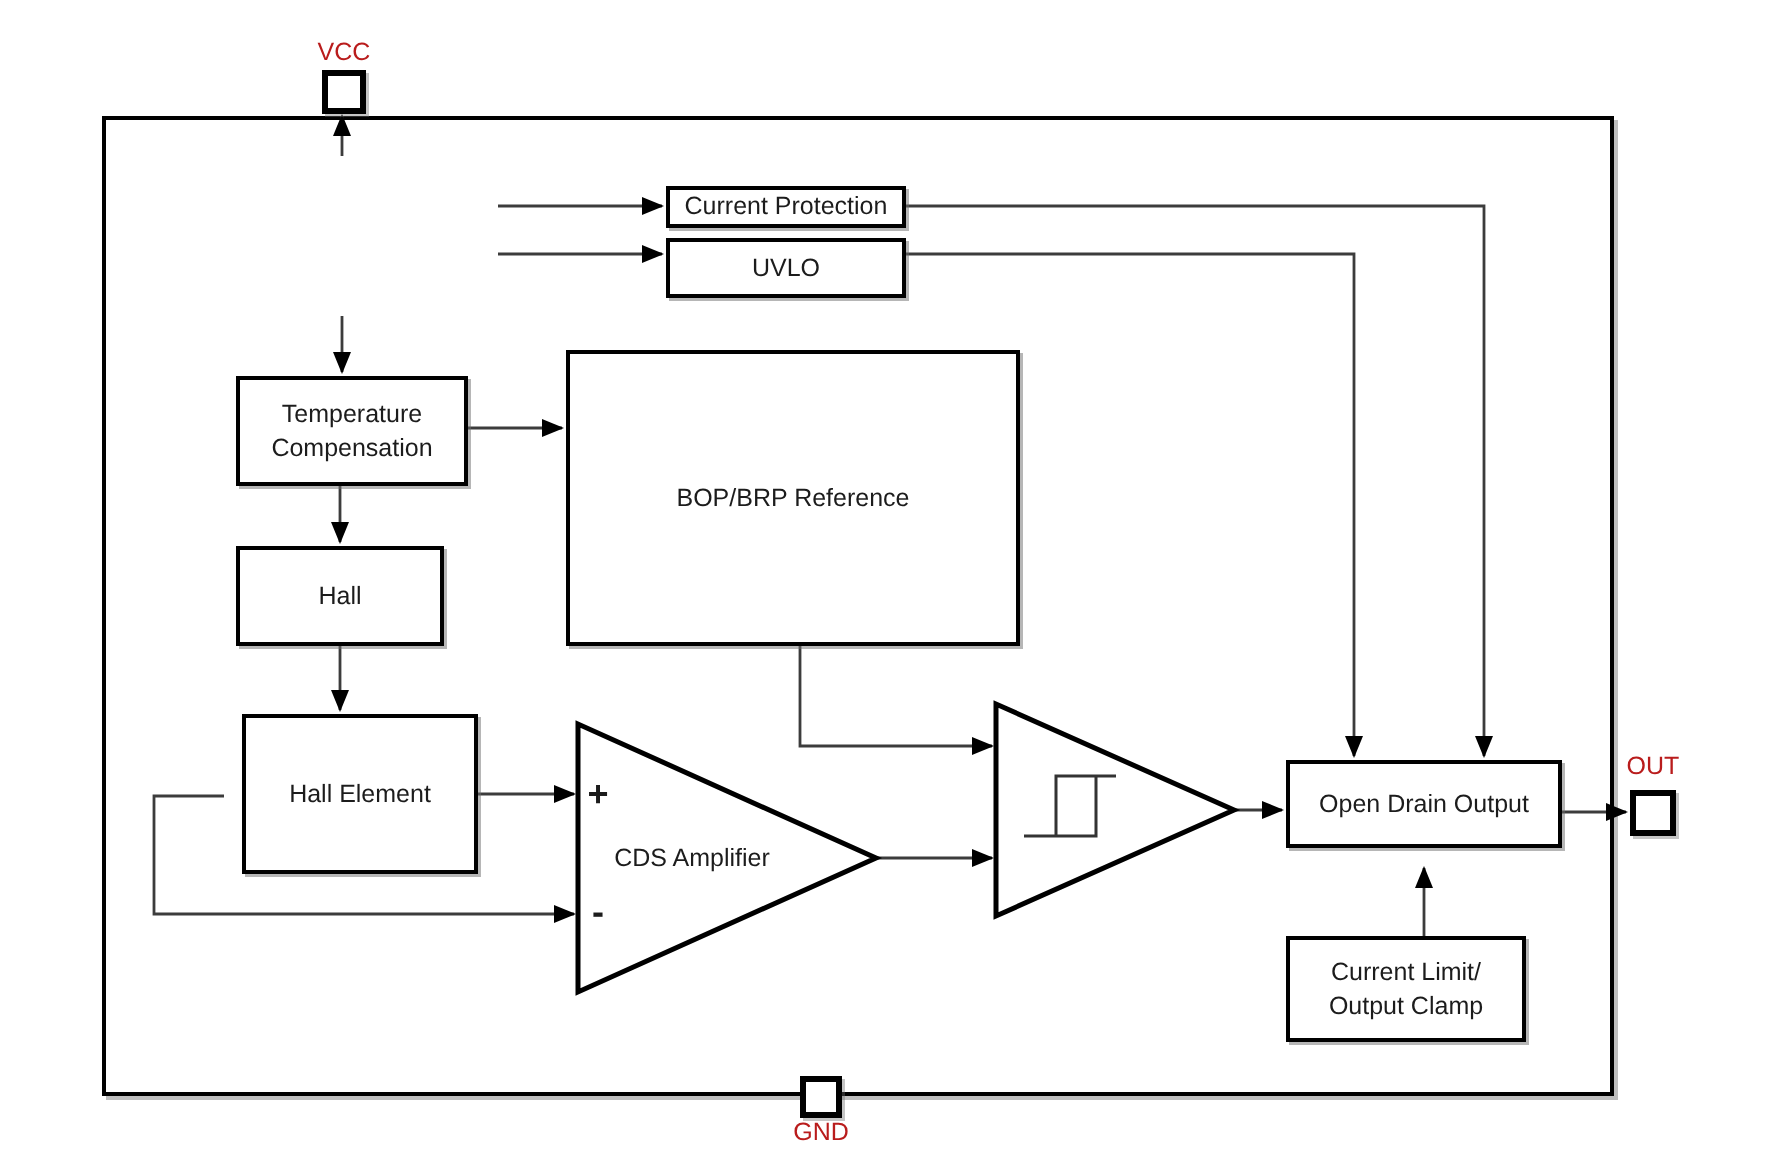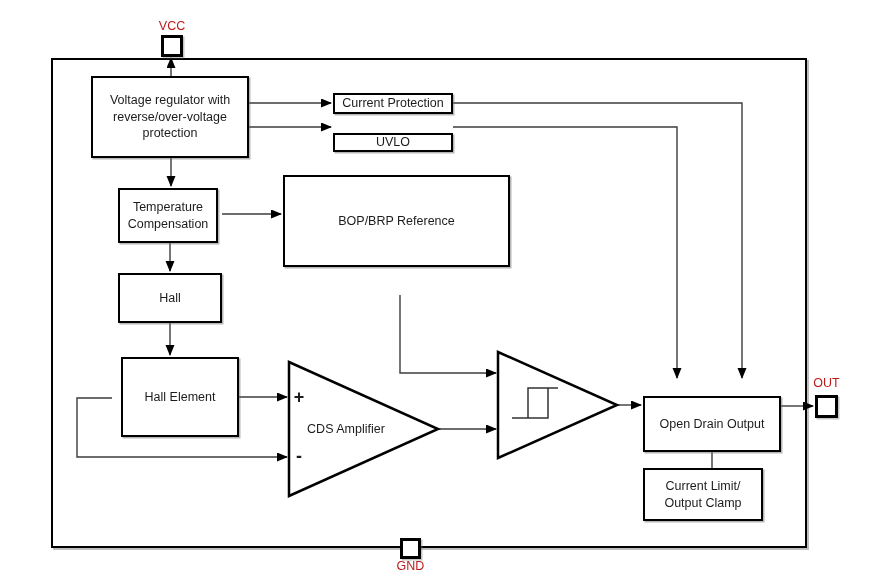--- a/index.html
+++ b/index.html
@@ -57,52 +57,47 @@
       <path d="M438,429 H496" marker-end="url(#arr)"></path>
       <path d="M617,405 H641" marker-end="url(#arr)"></path>
       <path d="M781,406 H813" marker-end="url(#arr)"></path>
       <path d="M712,468 V434" marker-end="url(#arr)"></path>
     </g>
     <polygon points="289,362 289,496 438,429" fill="#fff" stroke="#000" stroke-width="2.5"></polygon>
     <polygon points="498,352 498,458 617,405" fill="#fff" stroke="#000" stroke-width="2.5"></polygon>
     <path d="M512,418 H548 V388 M528,418 V388 H558" stroke="#333" stroke-width="1.5" fill="none"></path>
   </svg>
 
-  <div class="box" style="left:91px;top:76px;width:158px;height:82px">
-    <span class="box-label">Voltage regulator with
-reverse/over-voltage
-protection</span>
-  </div>
 
   <div class="box" style="left:333px;top:93px;width:120px;height:21px">
     <span class="box-label">Current Protection</span>
   </div>
 
-  <div class="box" style="left:333px;top:133px;width:120px;height:19px">
+  <div class="box" style="left:333px;top:119px;width:120px;height:30px">
     <span class="box-label">UVLO</span>
   </div>
 
-  <div class="box" style="left:118px;top:188px;width:100px;height:55px">
+  <div class="box" style="left:118px;top:188px;width:116px;height:55px">
     <span class="box-label">Temperature
 Compensation</span>
   </div>
 
   <div class="box" style="left:118px;top:273px;width:104px;height:50px">
     <span class="box-label">Hall</span>
   </div>
 
   <div class="box" style="left:121px;top:357px;width:118px;height:80px">
     <span class="box-label">Hall Element</span>
   </div>
 
-  <div class="box" style="left:283px;top:175px;width:227px;height:92px">
+  <div class="box" style="left:283px;top:175px;width:227px;height:148px">
     <span class="box-label">BOP/BRP Reference</span>
   </div>
 
-  <div class="box" style="left:643px;top:396px;width:138px;height:56px">
+  <div class="box" style="left:643px;top:380px;width:138px;height:44px">
     <span class="box-label">Open Drain Output</span>
   </div>
 
   <div class="box" style="left:643px;top:468px;width:120px;height:53px">
     <span class="box-label">Current Limit/
 Output Clamp</span>
   </div>
 
   <div class="amp-label" style="left:294px;top:422px;width:104px">CDS Amplifier</div>
   <div class="amp-sign" style="left:291px;top:388px">+</div>

